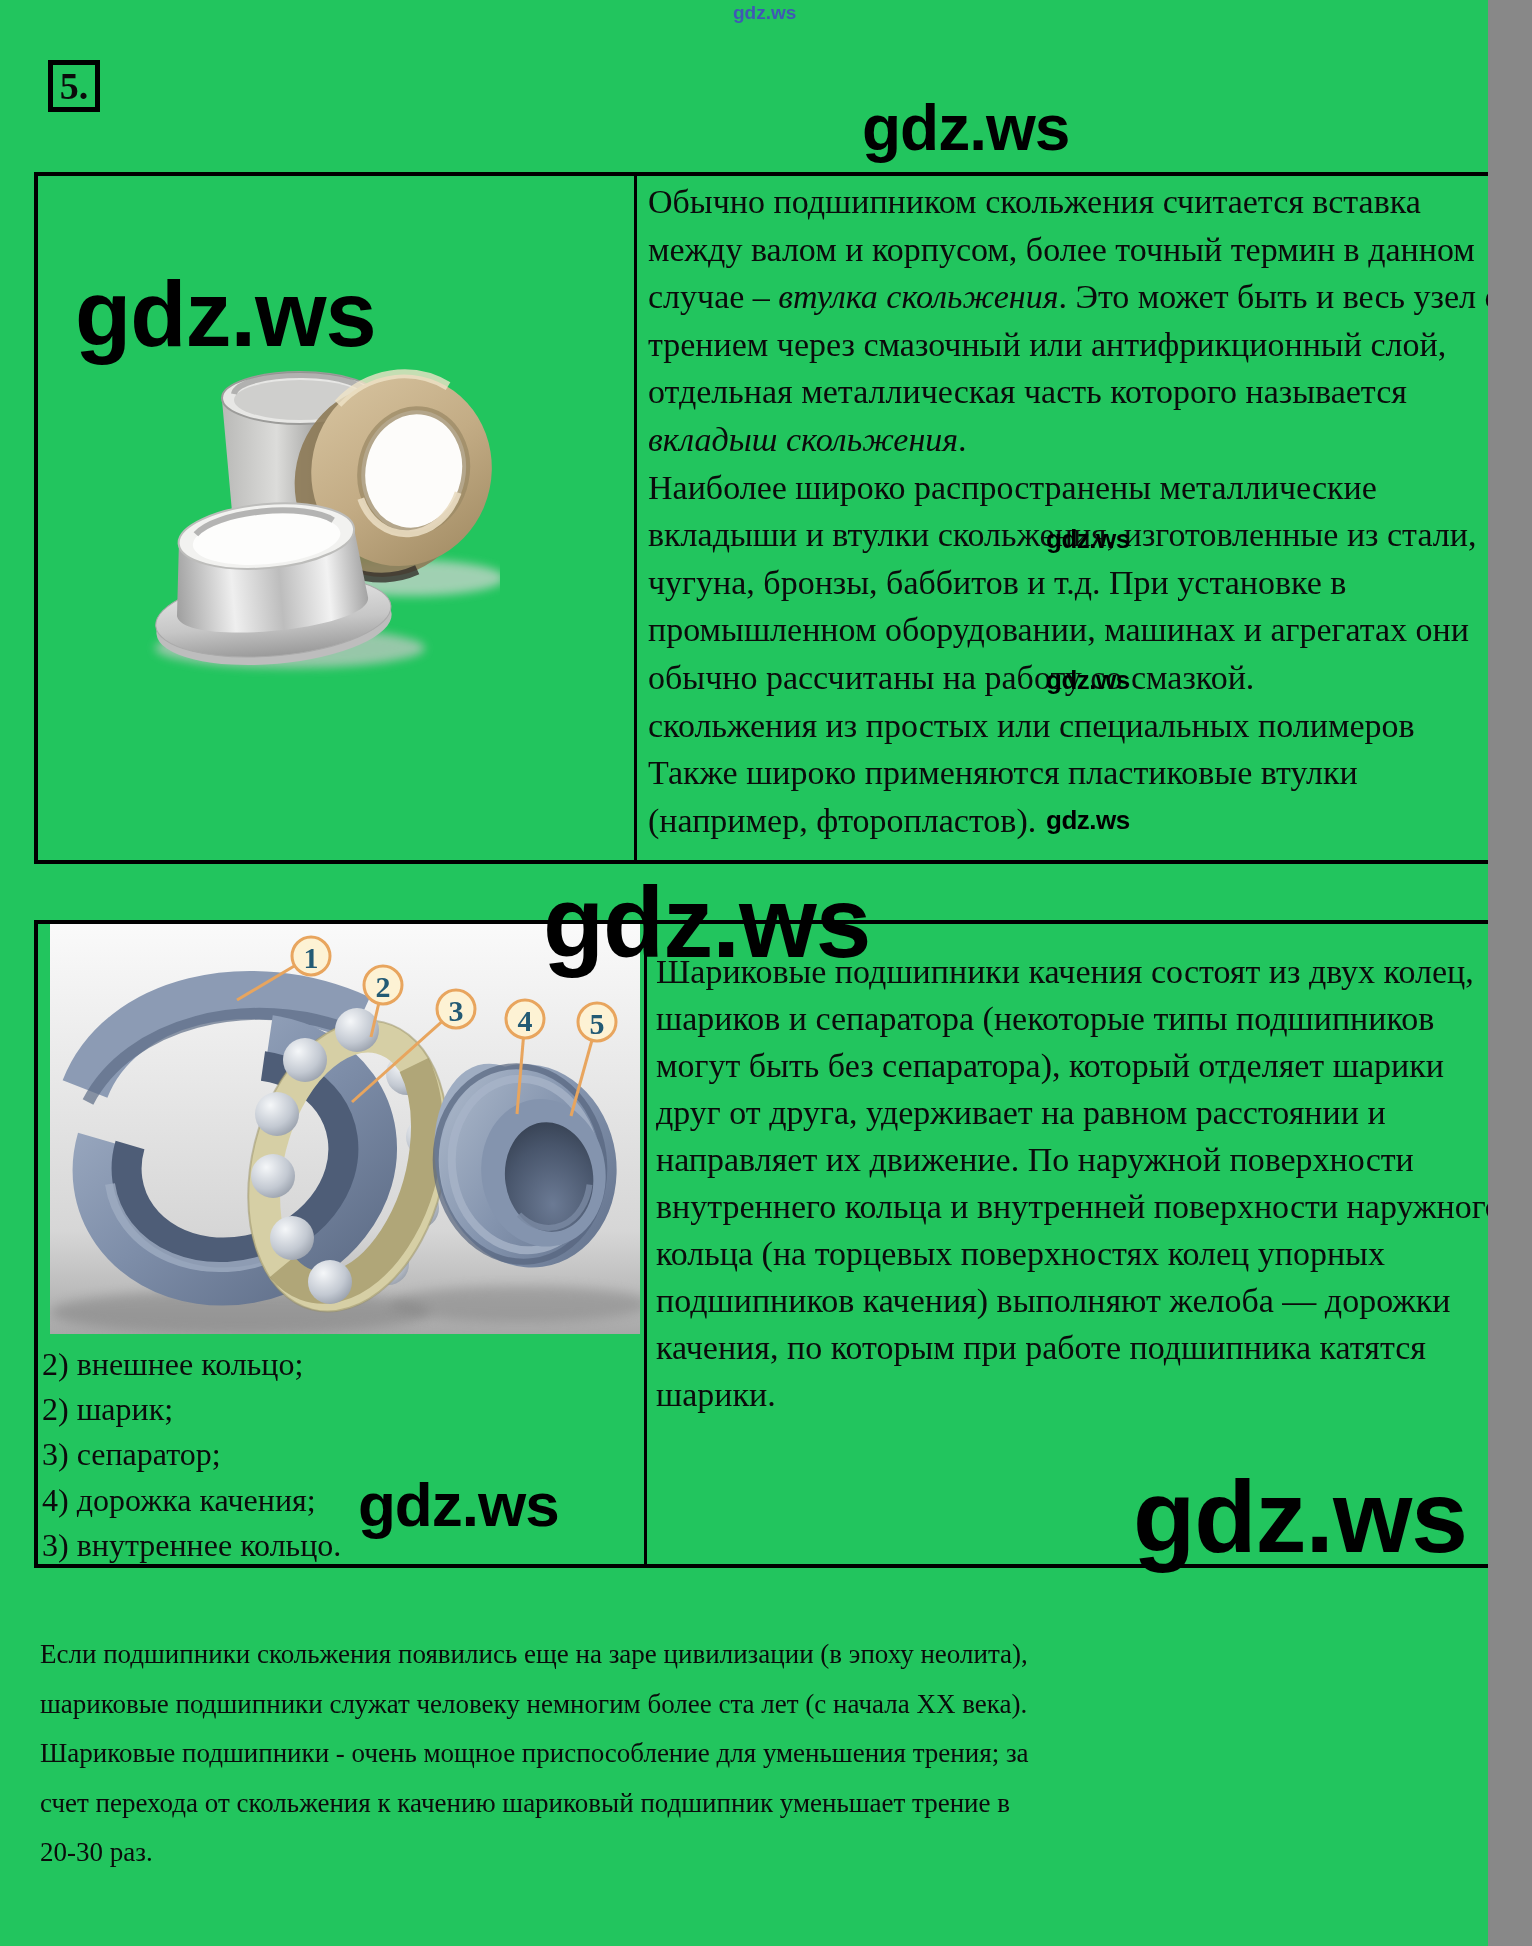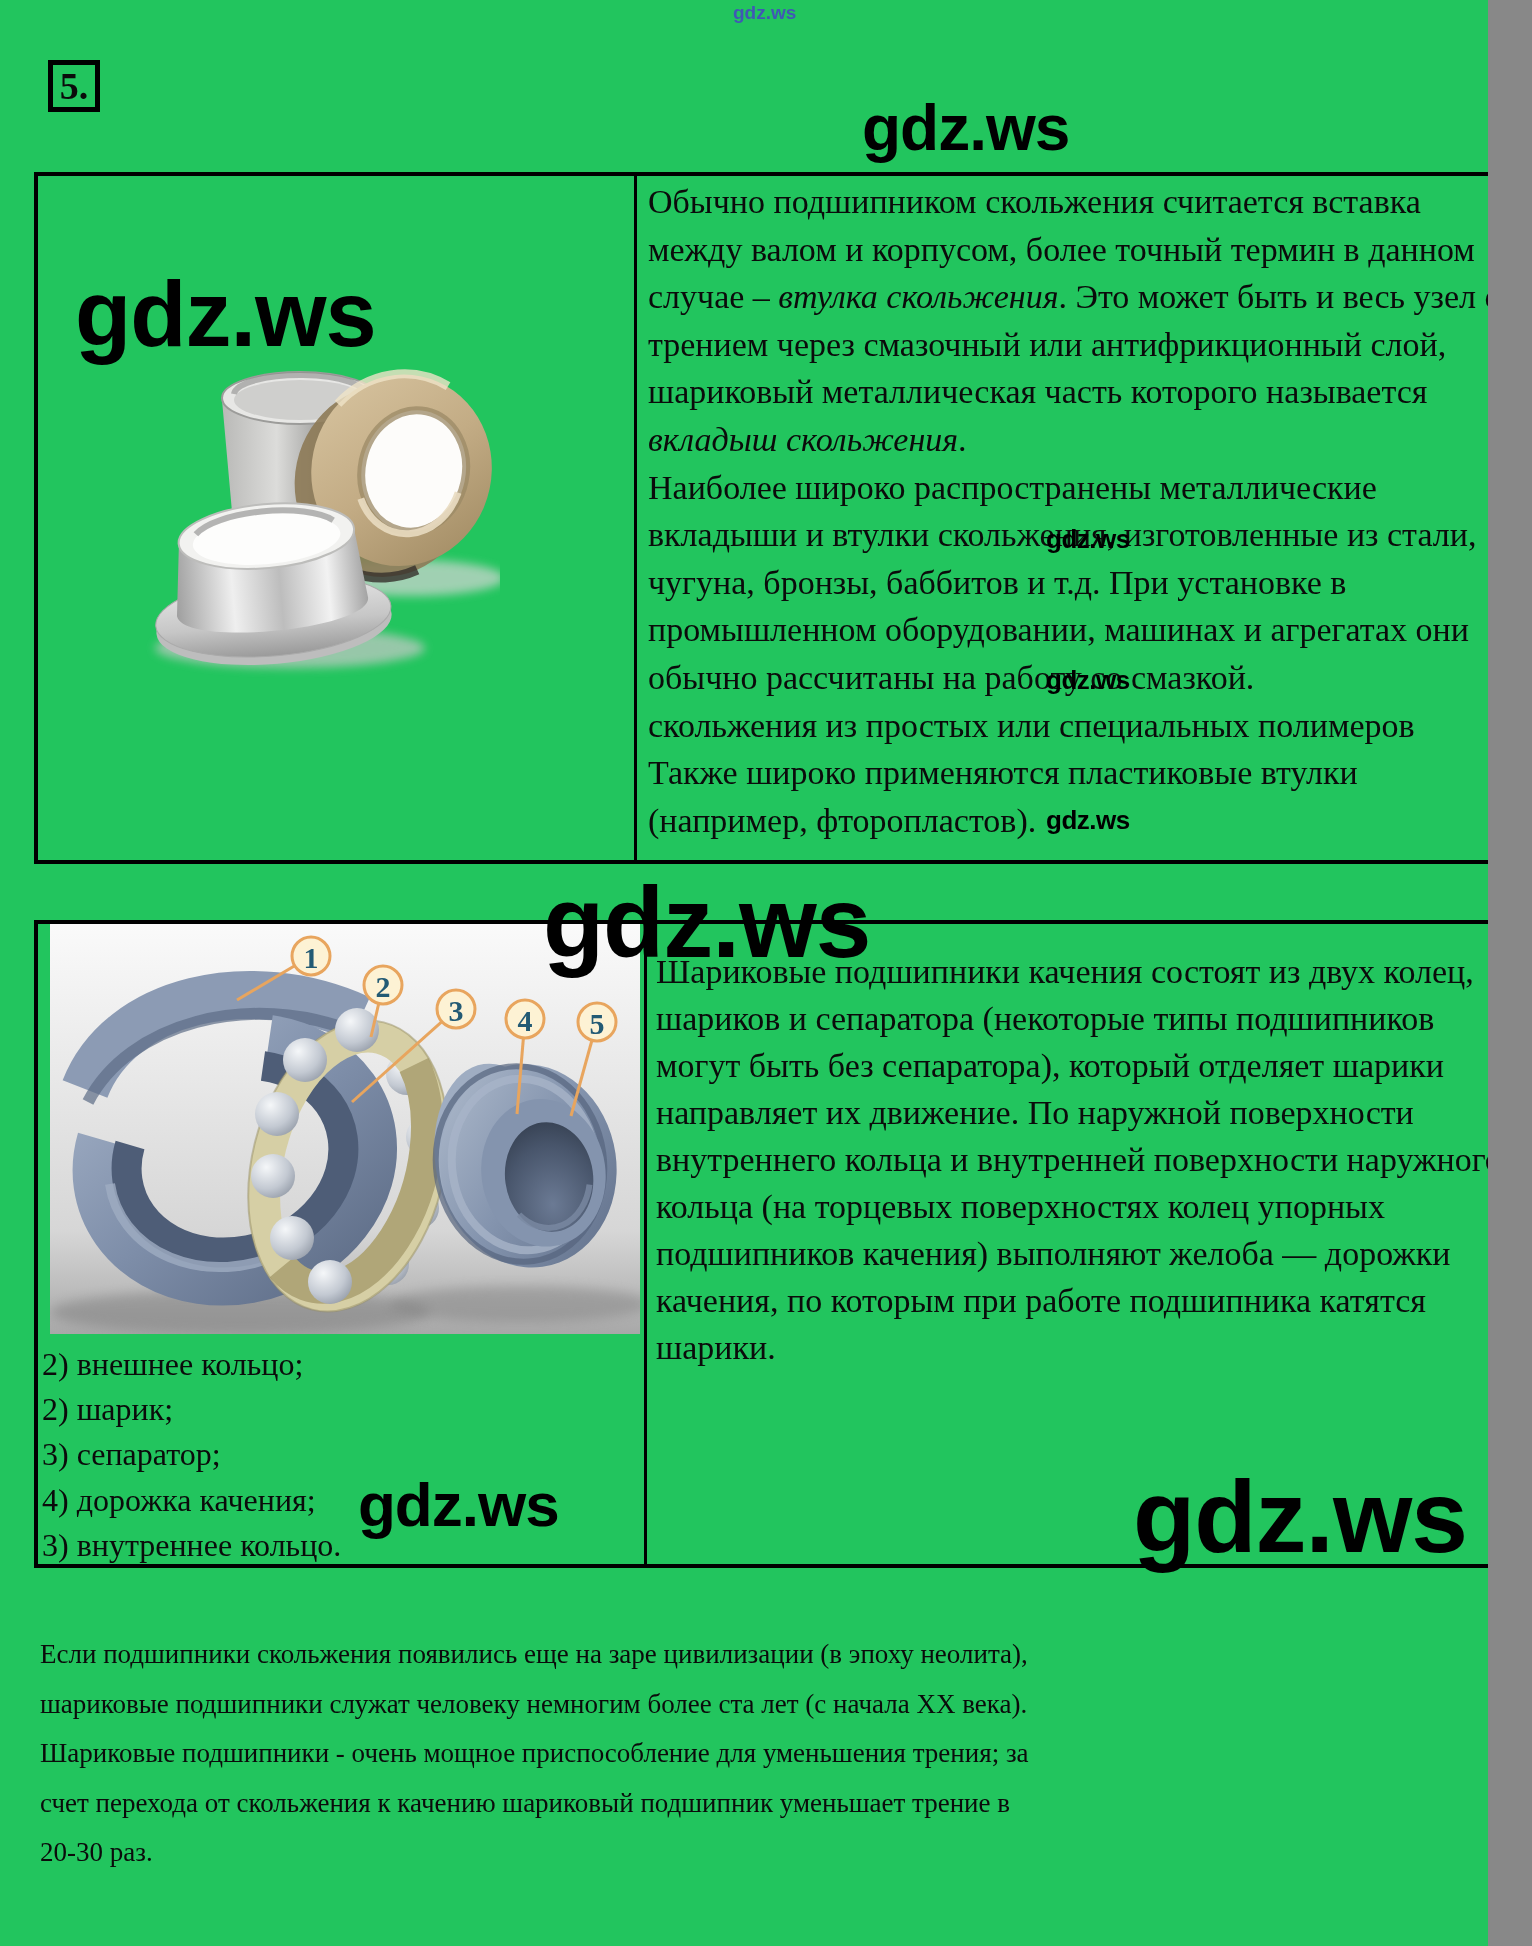--- a/index.html
+++ b/index.html
@@ -103,21 +103,21 @@
         <path d="M70,180 A 74,25 0 0 1 208,178" fill="none" stroke="#9a9a98" stroke-width="6" opacity="0.7"></path>
       </g>
     </svg>
   </div>
 
   <div class="abs textcol" style="left:648px;top:178px;width:845px;">
       <div class="line">Обычно подшипником скольжения считается вставка</div>
       <div class="line">между валом и корпусом, более точный термин в данном</div>
       <div class="line">случае – <i>втулка скольжения</i>. Это может быть и весь узел с</div>
       <div class="line">трением через смазочный или антифрикционный слой,</div>
-      <div class="line">шариковый металлическая часть которого называется</div>
+      <div class="line">отдельная металлическая часть которого называется</div>
       <div class="line"><i>вкладыш скольжения</i>.</div>
       <div class="line">Наиболее широко распространены металлические</div>
       <div class="line">вкладыши и втулки скольжения, изготовленные из стали,</div>
       <div class="line">чугуна, бронзы, баббитов и т.д. При установке в</div>
       <div class="line">промышленном оборудовании, машинах и агрегатах они</div>
       <div class="line">обычно рассчитаны на работу со смазкой.</div>
       <div class="line">скольжения из простых или специальных полимеров</div>
       <div class="line">Также широко применяются пластиковые втулки</div>
       <div class="line">(например, фторопластов).</div>
     </div>
@@ -236,20 +236,21 @@
       <div class="line">4) дорожка качения;</div>
       <div class="line">3) внутреннее кольцо.</div>
     </div>
 
   <div class="abs wm" style="left:358px;top:1474px;font-size:62px;z-index:30;">gdz.ws</div>
 
   <div class="abs textcol" style="left:656px;top:948px;width:835px;line-height:47px;">
       <div class="line">Шариковые подшипники качения состоят из двух колец,</div>
       <div class="line">шариков и сепаратора (некоторые типы подшипников</div>
       <div class="line">могут быть без сепаратора), который отделяет шарики</div>
+      <div class="line">друг от друга, удерживает на равном расстоянии и</div>
       <div class="line">направляет их движение. По наружной поверхности</div>
       <div class="line">внутреннего кольца и внутренней поверхности наружного</div>
       <div class="line">кольца (на торцевых поверхностях колец упорных</div>
       <div class="line">подшипников качения) выполняют желоба — дорожки</div>
       <div class="line">качения, по которым при работе подшипника катятся</div>
       <div class="line">шарики.</div>
     </div>
 
   <div class="abs wm" style="left:1133px;top:1466px;font-size:102px;z-index:30;">gdz.ws</div>
 

